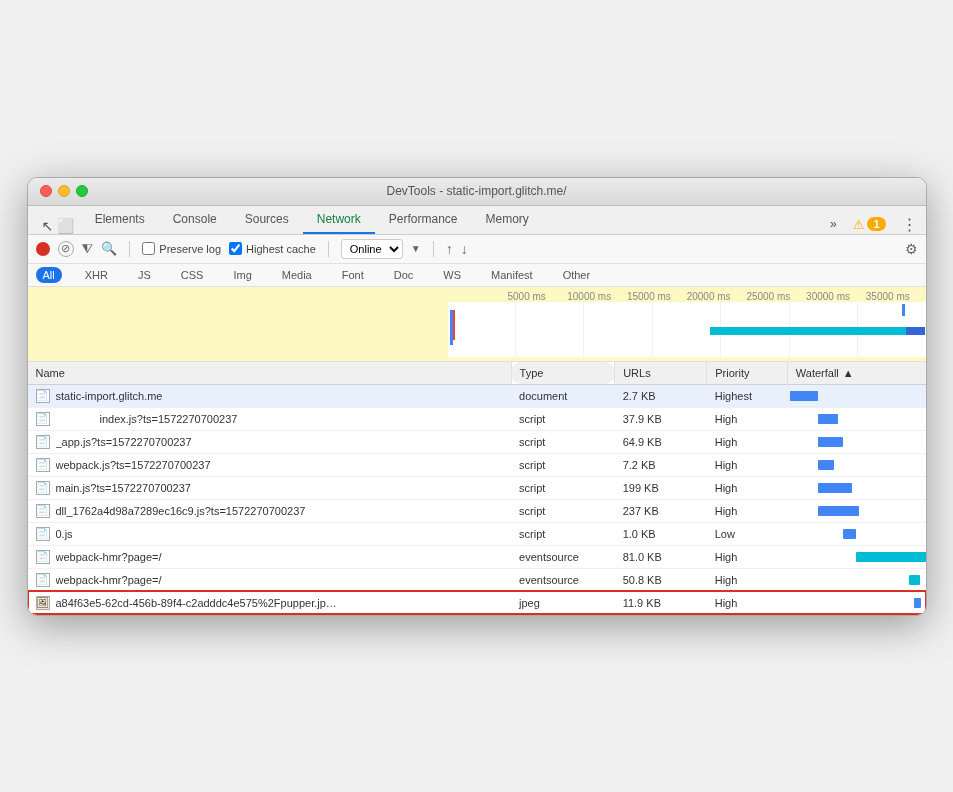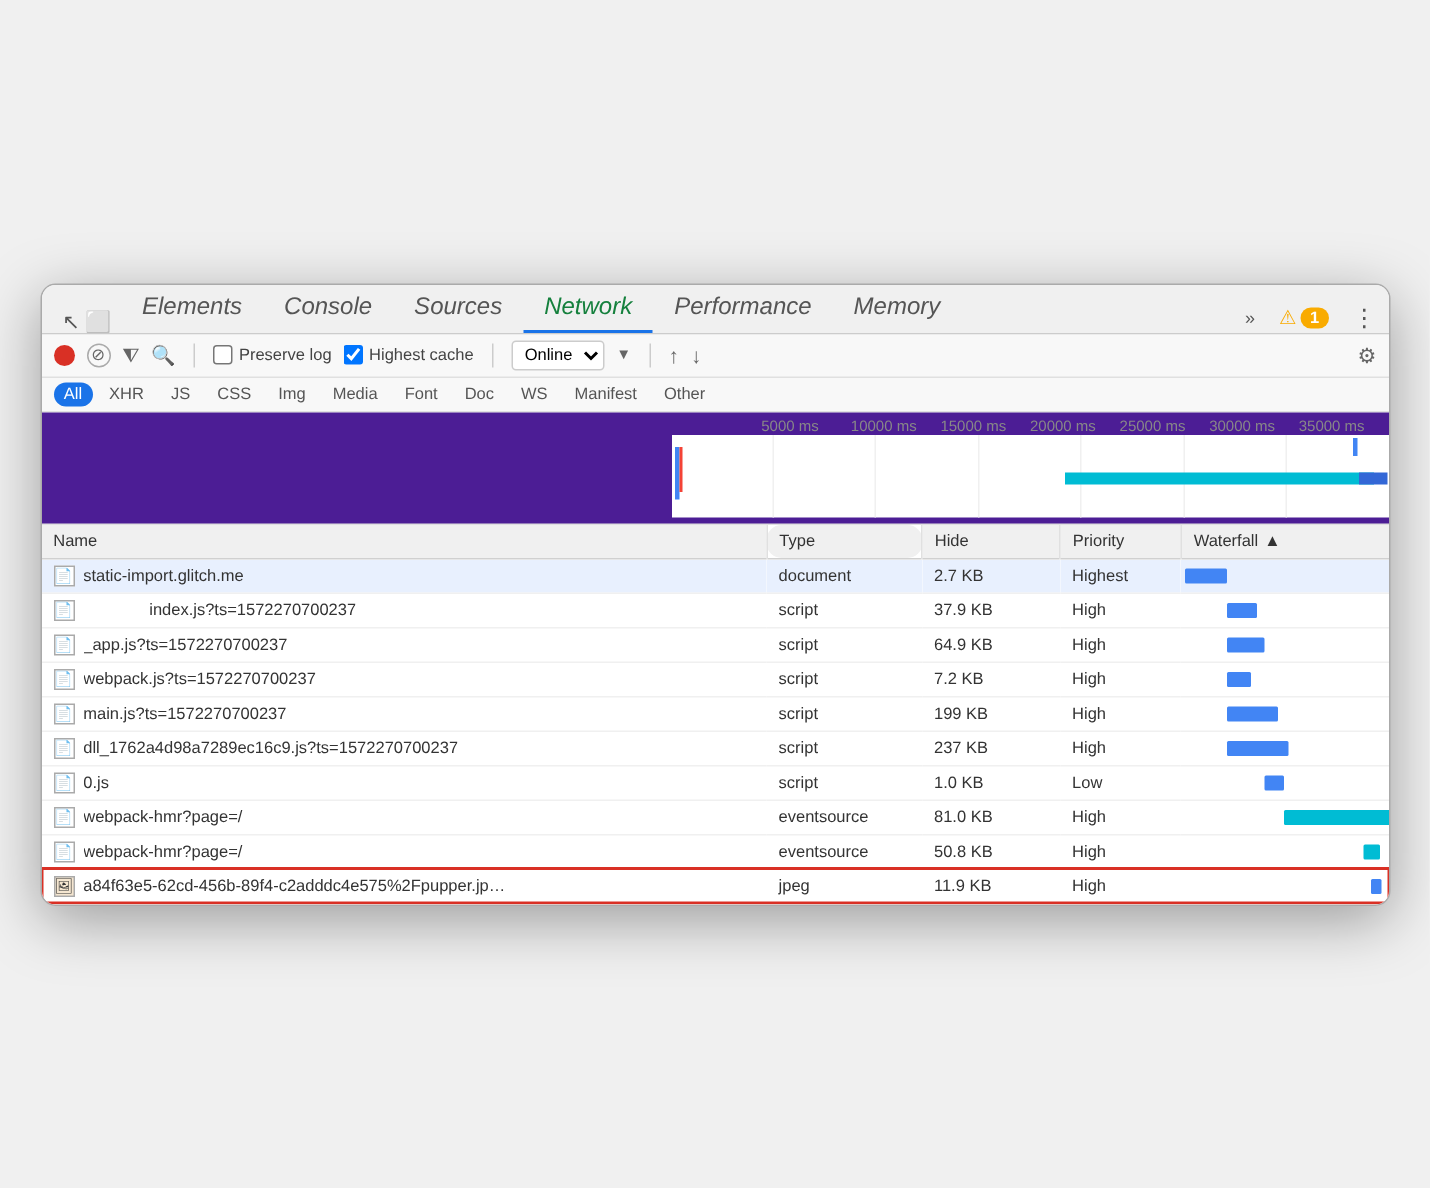--- a/index.html
+++ b/index.html
@@ -54,26 +54,25 @@
     .tab-bar {
       background: #f0f0f0;
       border-bottom: 1px solid #ccc;
       display: flex;
       align-items: flex-end;
       padding: 0 8px;
       gap: 0;
     }
     .tab {
       padding: 6px 14px;
-      font-size: 16px;
+      font-size: 12px;
       color: #555;
       cursor: pointer;
       border-bottom: 2px solid transparent;
       white-space: nowrap;
-      font-style: italic;
     }
     .tab.active {
       color: #15803d;
       border-bottom: 2px solid #1a73e8;
       font-weight: 500;
     }
     .tab-more {
       margin-left: auto;
       display: flex;
       align-items: center;
@@ -168,38 +167,38 @@
       gap: 4px;
       font-size: 11px;
       color: #444;
     }
     .type-filter-bar {
       background: #f8f8f8;
       border-bottom: 1px solid #e0e0e0;
       padding: 3px 8px;
       display: flex;
       align-items: center;
-      gap: 4px;
+      gap: 16px;
     }
     .type-btn {
       padding: 2px 7px;
       font-size: 11px;
       border: none;
       background: none;
       cursor: pointer;
       border-radius: 3px;
       color: #555;
     }
     .type-btn.active {
       background: #1a73e8;
       color: white;
       border-radius: 10px;
     }
     .waterfall-timeline {
-      background: #4c1d95;
+      background: #fef9c3;
       border-bottom: 1px solid #e0e0e0;
       height: 75px;
       position: relative;
       overflow: hidden;
     }
     .timeline-labels {
       display: flex;
       padding: 4px 0 0 480px;
       font-size: 10px;
       color: #888;
@@ -312,20 +311,28 @@
       font-size: 11px;
       font-weight: bold;
     }
     .separator { width: 1px; height: 16px; background: #ccc; margin: 0 4px; }
   </style>
 </head>
 <body>
 
 <div class="window">
 
+  <div class="titlebar">
+    <div class="traffic-lights">
+      <div class="traffic-light tl-close"></div>
+      <div class="traffic-light tl-min"></div>
+      <div class="traffic-light tl-max"></div>
+    </div>
+    <span class="titlebar-title">DevTools - static-import.glitch.me/</span>
+  </div>
 
   <div class="tab-bar">
     <div style="display:flex; align-items:center; padding: 0 6px; gap:4px;">
       <span style="font-size:14px; cursor:pointer; color:#555;">↖</span>
       <span style="font-size:14px; cursor:pointer; color:#555;">⬜</span>
     </div>
     <div class="tab">Elements</div>
     <div class="tab">Console</div>
     <div class="tab">Sources</div>
     <div class="tab active">Network</div>
@@ -415,21 +422,21 @@
       <div style="position:absolute; top:2px; left:95%; width:3px; height:12px; background:#4285f4;"></div>
     </div>
   </div>
 
   <div class="table-container">
     <table>
       <thead>
         <tr>
           <th class="th-name">Name</th>
           <th class="th-type">Type</th>
-          <th class="th-size">Hide</th>
+          <th class="th-size">URLs</th>
           <th class="th-priority">Priority</th>
           <th style="display:flex; align-items:center; gap:4px;">
             <span>Waterfall</span>
             <span>▲</span>
           </th>
         </tr>
       </thead>
       <tbody id="table-body">
       <tr class="selected">
             <td>

